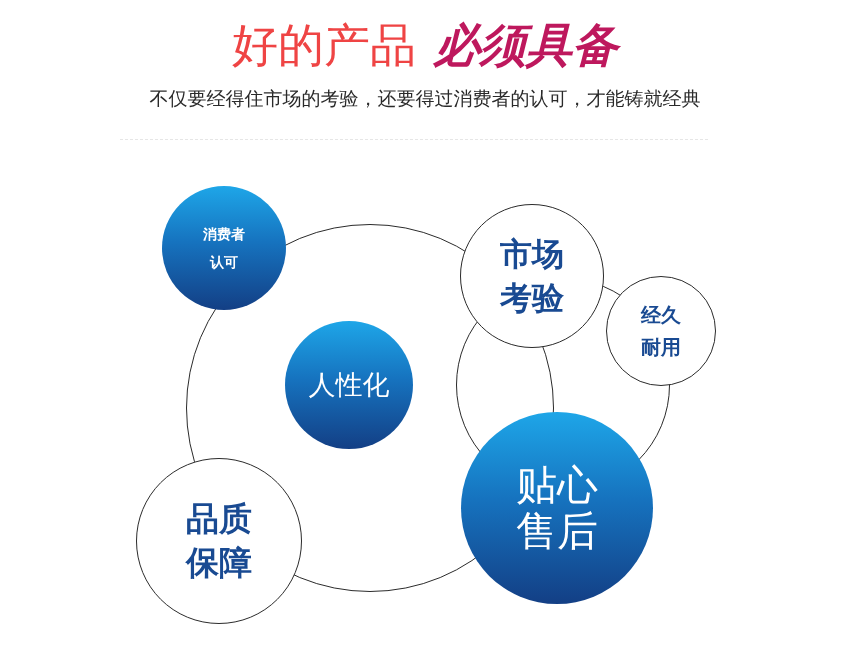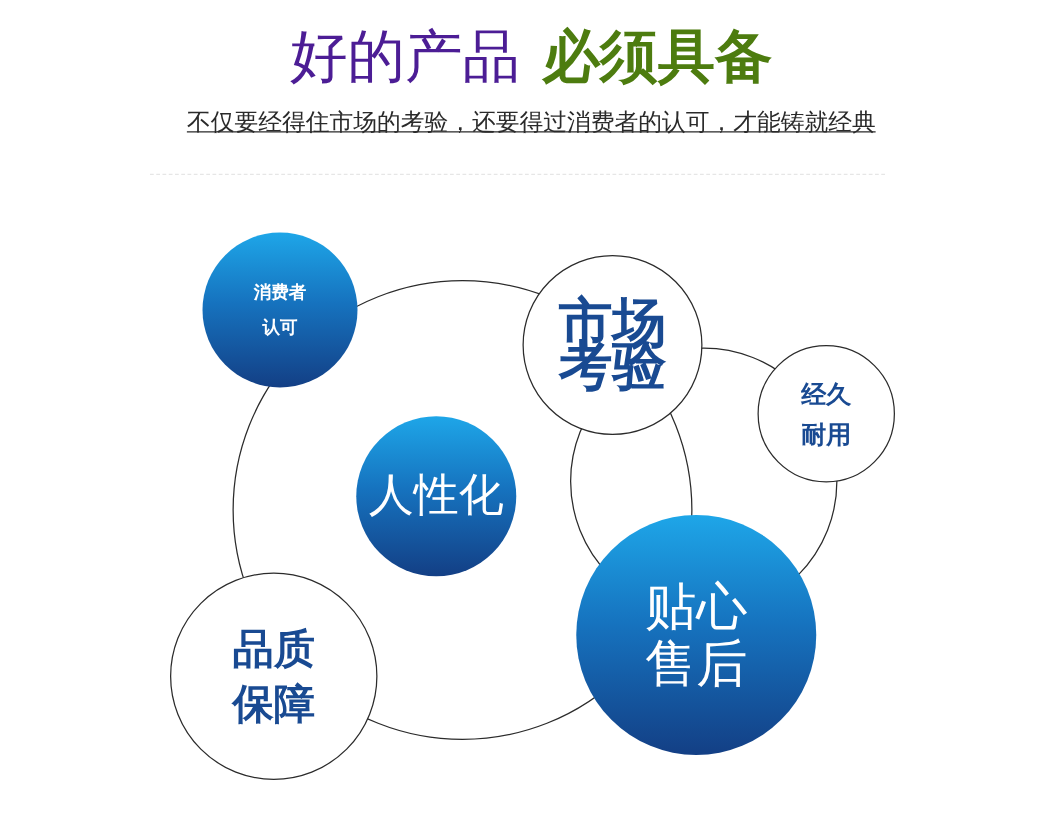--- a/index.html
+++ b/index.html
@@ -1,23 +1,23 @@
 <!DOCTYPE html>
 <html><head>
   <meta charset="utf-8">
   <style>
     html, body { margin: 0; padding: 0; background: #ffffff; }
     body { width: 850px; height: 661px; position: relative; overflow: hidden;
            font-family: "DejaVu Sans", "Liberation Sans", sans-serif; }
     .headline { position: absolute; left: 0; width: 850px; top: 14px; text-align: center;
                 font-size: 46px; line-height: 62px; white-space: nowrap; }
-    .headline .light { color: #4c1d95; font-weight: normal; }
-    .headline .bold { color: #4d7c0f; font-weight: bold; margin-left: 18px; }
+    .headline .light { color: #ef4444; font-weight: normal; }
+    .headline .bold { color: #be185d; font-weight: bold; margin-left: 18px; font-style: italic; }
     .subtitle { position: absolute; left: 0; width: 850px; top: 84px; text-align: center;
-                font-size: 19px; line-height: 28px; color: #2a2a2a; text-decoration: underline; }
+                font-size: 19px; line-height: 28px; color: #2a2a2a; }
     .divider { position: absolute; left: 120px; width: 588px; top: 139px; height: 0;
                border-top: 1px dashed #e6e6e6; }
     .ring { position: absolute; border: 1.6px solid #2b2b2b; border-radius: 50%;
             box-sizing: border-box; background: transparent; }
     .bubble { position: absolute; border-radius: 50%; box-sizing: border-box;
               display: flex; align-items: center; justify-content: center;
               text-align: center; }
     .bubble.blue { background: linear-gradient(to bottom, #1ea6e8 0%, #1673bf 45%, #133f85 100%); color: #ffffff; }
     .bubble.white { background: #ffffff; border: 1.6px solid #2b2b2b; color: #194a92; font-weight: bold; }
     .bubble .txt { display: block; white-space: pre-line; }
@@ -34,31 +34,31 @@
 <div>
 
   <div class="ring" style="left:186px; top:224px; width:368px; height:368px;"></div>
   <div class="ring" style="left:456px; top:278px; width:214px; height:214px;"></div>
 
   <div class="bubble blue" style="left:162px; top:186px; width:124px; height:124px; font-size:14px; line-height:28px; font-weight:bold;">
     <span class="txt">消费者
 认可</span>
   </div>
 
-  <div class="bubble white" style="left:418px; top:204px; width:144px; height:144px; font-size:43px; line-height:34px;">
+  <div class="bubble white" style="left:460px; top:204px; width:144px; height:144px; font-size:32px; line-height:44px;">
     <span class="txt">市场
 考验</span>
   </div>
 
   <div class="bubble white" style="left:606px; top:276px; width:110px; height:110px; font-size:20px; line-height:32px;">
     <span class="txt">经久
 耐用</span>
   </div>
 
-  <div class="bubble blue" style="left:285px; top:333px; width:128px; height:128px; font-size:36px; line-height:34px;">
+  <div class="bubble blue" style="left:285px; top:321px; width:128px; height:128px; font-size:27px; line-height:34px;">
     <span class="txt">人性化</span>
   </div>
 
   <div class="bubble blue" style="left:461px; top:412px; width:192px; height:192px; font-size:41px; line-height:46px;">
     <span class="txt">贴心
 售后</span>
   </div>
 
   <div class="bubble white" style="left:136px; top:458px; width:166px; height:166px; font-size:33px; line-height:44px;">
     <span class="txt">品质

